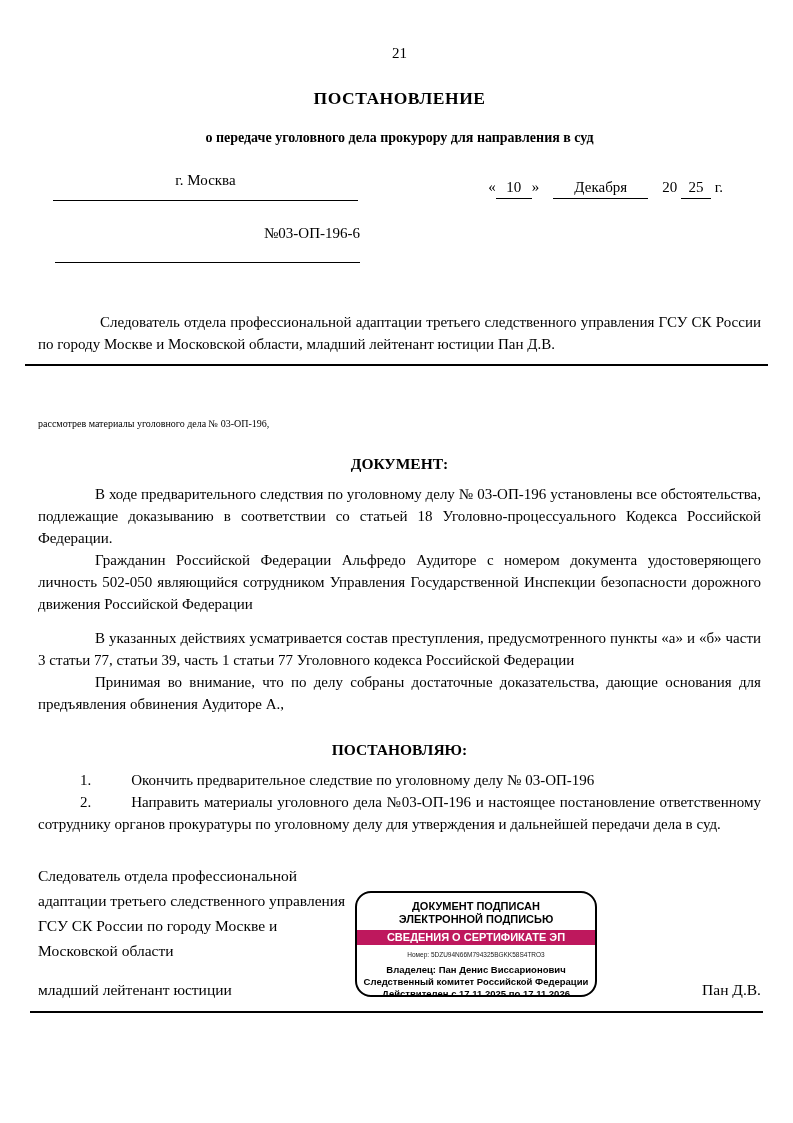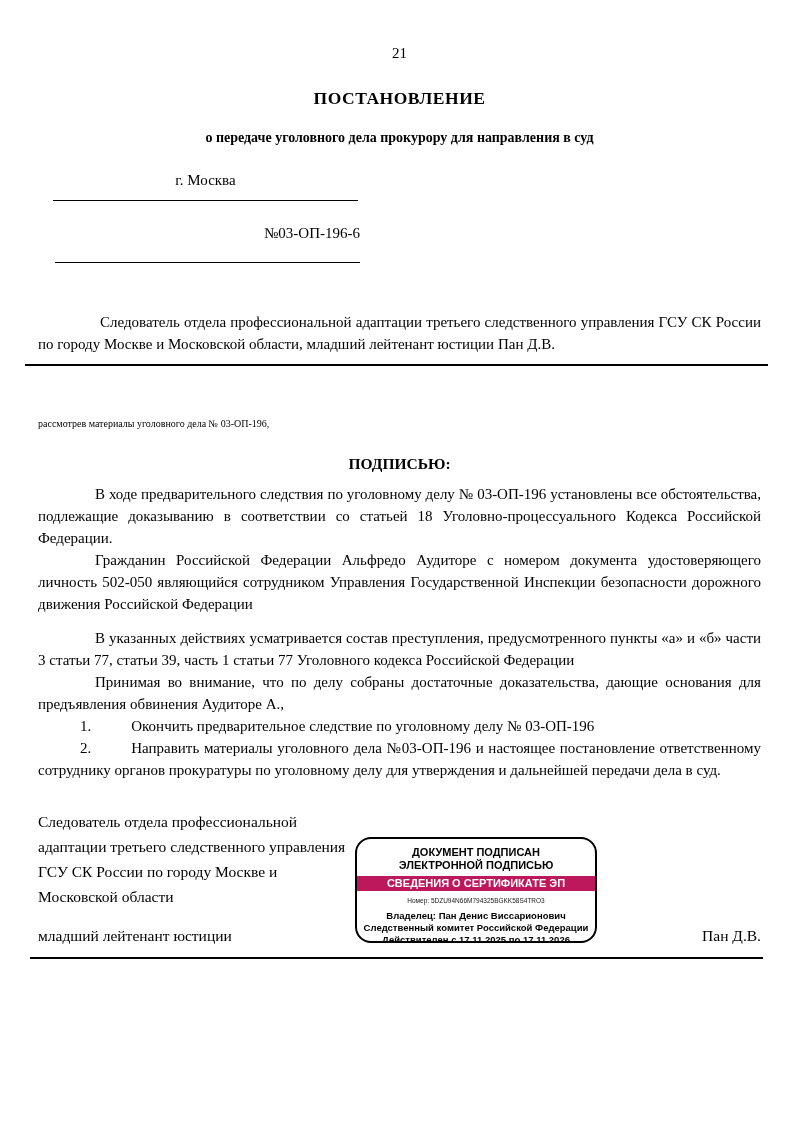--- a/index.html
+++ b/index.html
@@ -183,38 +183,42 @@
 
 <div class="page">
 
   <div class="page-number">21</div>
 
   <div class="doc-title">ПОСТАНОВЛЕНИЕ</div>
   <div class="doc-subtitle">о передаче уголовного дела прокурору для направления в суд</div>
 
   <div class="place-date-row">
     <div class="place-cell">г. Москва</div>
+    <div class="date-group">
+      <span>«</span><span class="u day-cell">10</span><span>»</span><span class="u month-cell">Декабря</span><span>20</span> <span class="u year-cell">25</span> <span>г.</span>
+    </div>
   </div>
 
   <div class="case-row">
     <div class="case-cell">№03-ОП-196-6</div>
   </div>
 
   <p class="officer-par">Следователь отдела профессиональной адаптации третьего следственного управления ГСУ СК России по городу Москве и Московской области, младший лейтенант юстиции Пан Д.В.</p>
   <div class="rule"></div>
 
   <p class="reviewed">рассмотрев материалы уголовного дела № 03-ОП-196,</p>
 
-  <div class="section-heading">ПОДПИСЬЮ:</div>
+  <div class="section-heading">ДОКУМЕНТ:</div>
 
   <p class="par">В ходе предварительного следствия по уголовному делу № 03-ОП-196 установлены все обстоятельства, подлежащие доказыванию в соответствии со статьей 18 Уголовно-процессуального Кодекса Российской Федерации.</p>
   <p class="par">Гражданин Российской Федерации Альфредо Аудиторе с номером документа удостоверяющего личность 502-050 являющийся сотрудником Управления Государственной Инспекции безопасности дорожного движения Российской Федерации</p>
   <p class="par gap-before">В указанных действиях усматривается состав преступления, предусмотренного пункты «а» и «б» части 3 статьи 77, статьи 39, часть 1 статьи 77 Уголовного кодекса Российской Федерации</p>
   <p class="par">Принимая во внимание, что по делу собраны достаточные доказательства, дающие основания для предъявления обвинения Аудиторе А.,</p>
 
+  <div class="section-heading">ПОСТАНОВЛЯЮ:</div>
 
   <p class="list-par"><span class="li-num">1.</span><span>Окончить предварительное следствие по уголовному делу № 03-ОП-196</span></p>
   <p class="list-par"><span class="li-num">2.</span><span>Направить материалы уголовного дела №03-ОП-196 и настоящее постановление ответственному сотруднику органов прокуратуры по уголовному делу для утверждения и дальнейшей передачи дела в суд.</span></p>
 
   <div class="signature">
     <div class="sig-position">Следователь отдела профессиональной адаптации третьего следственного управления ГСУ СК России по городу Москве и Московской области</div>
 
     <div class="stamp">
       <div class="stamp-title">
         <div>ДОКУМЕНТ ПОДПИСАН</div>

